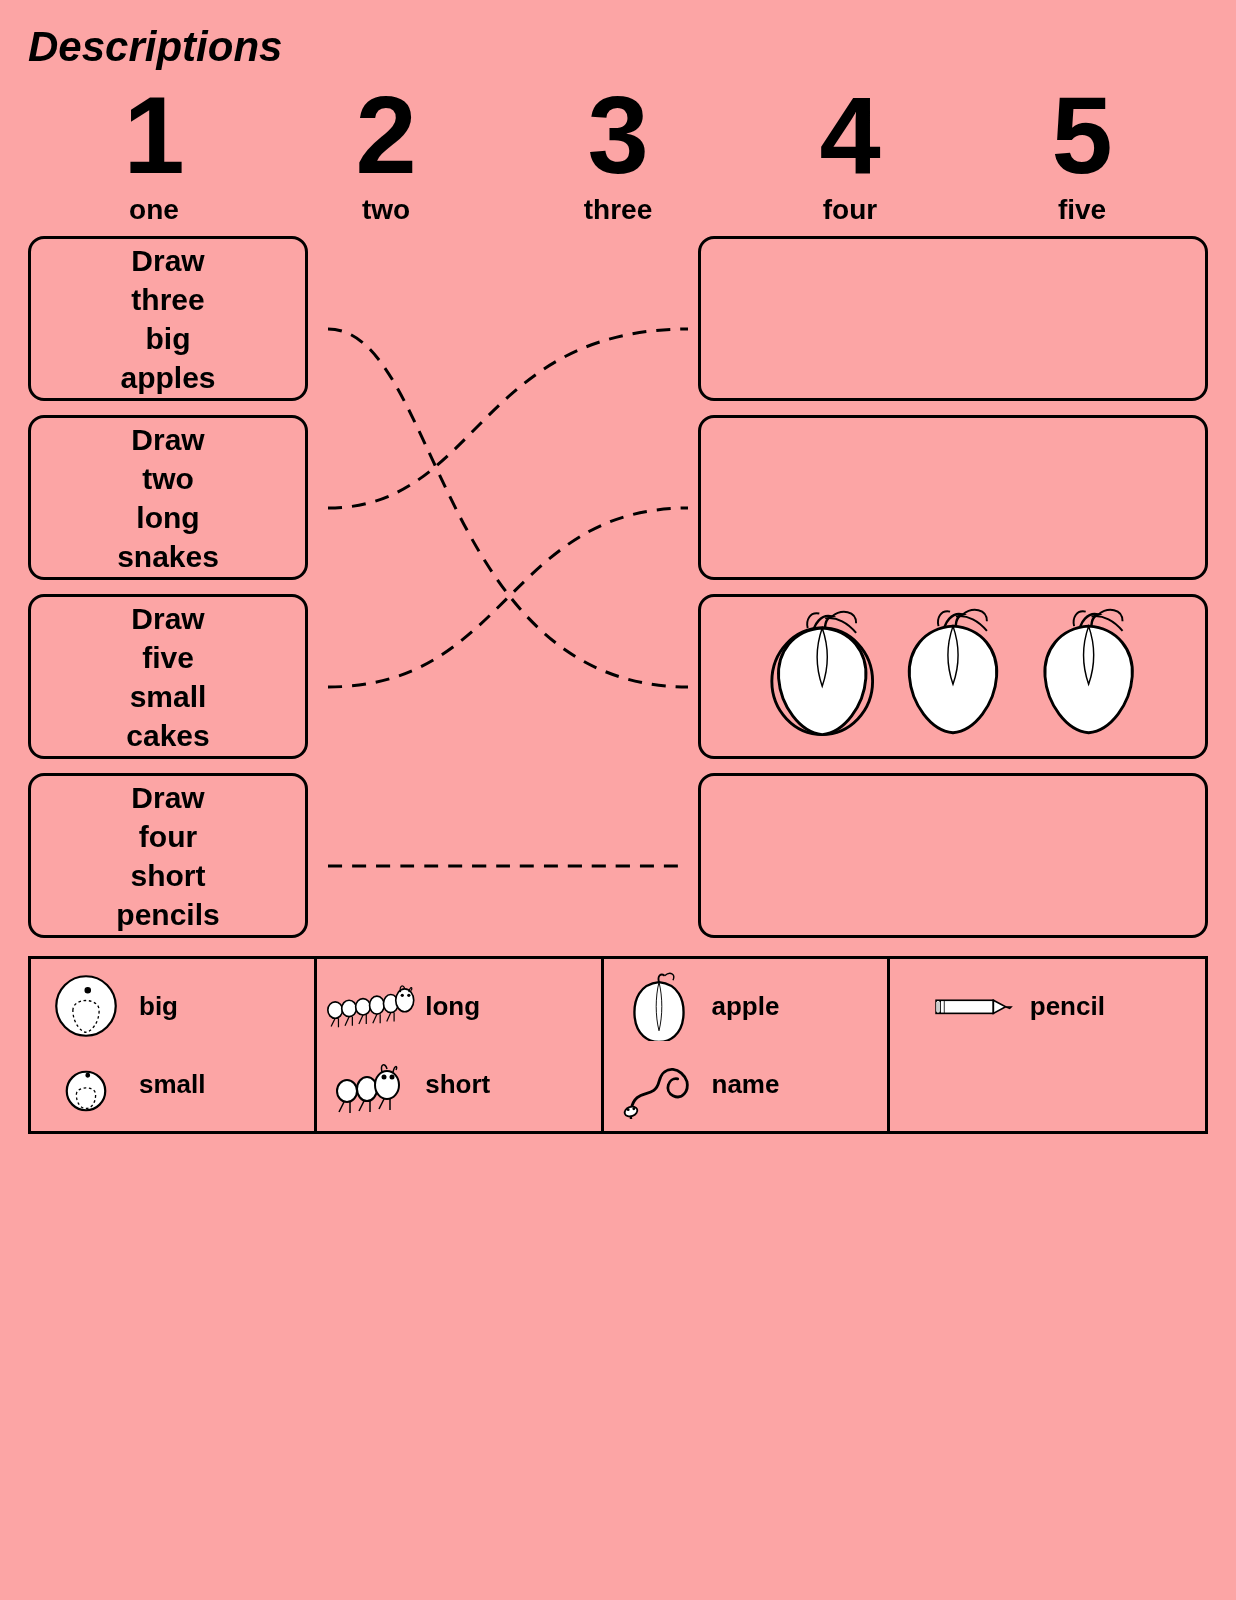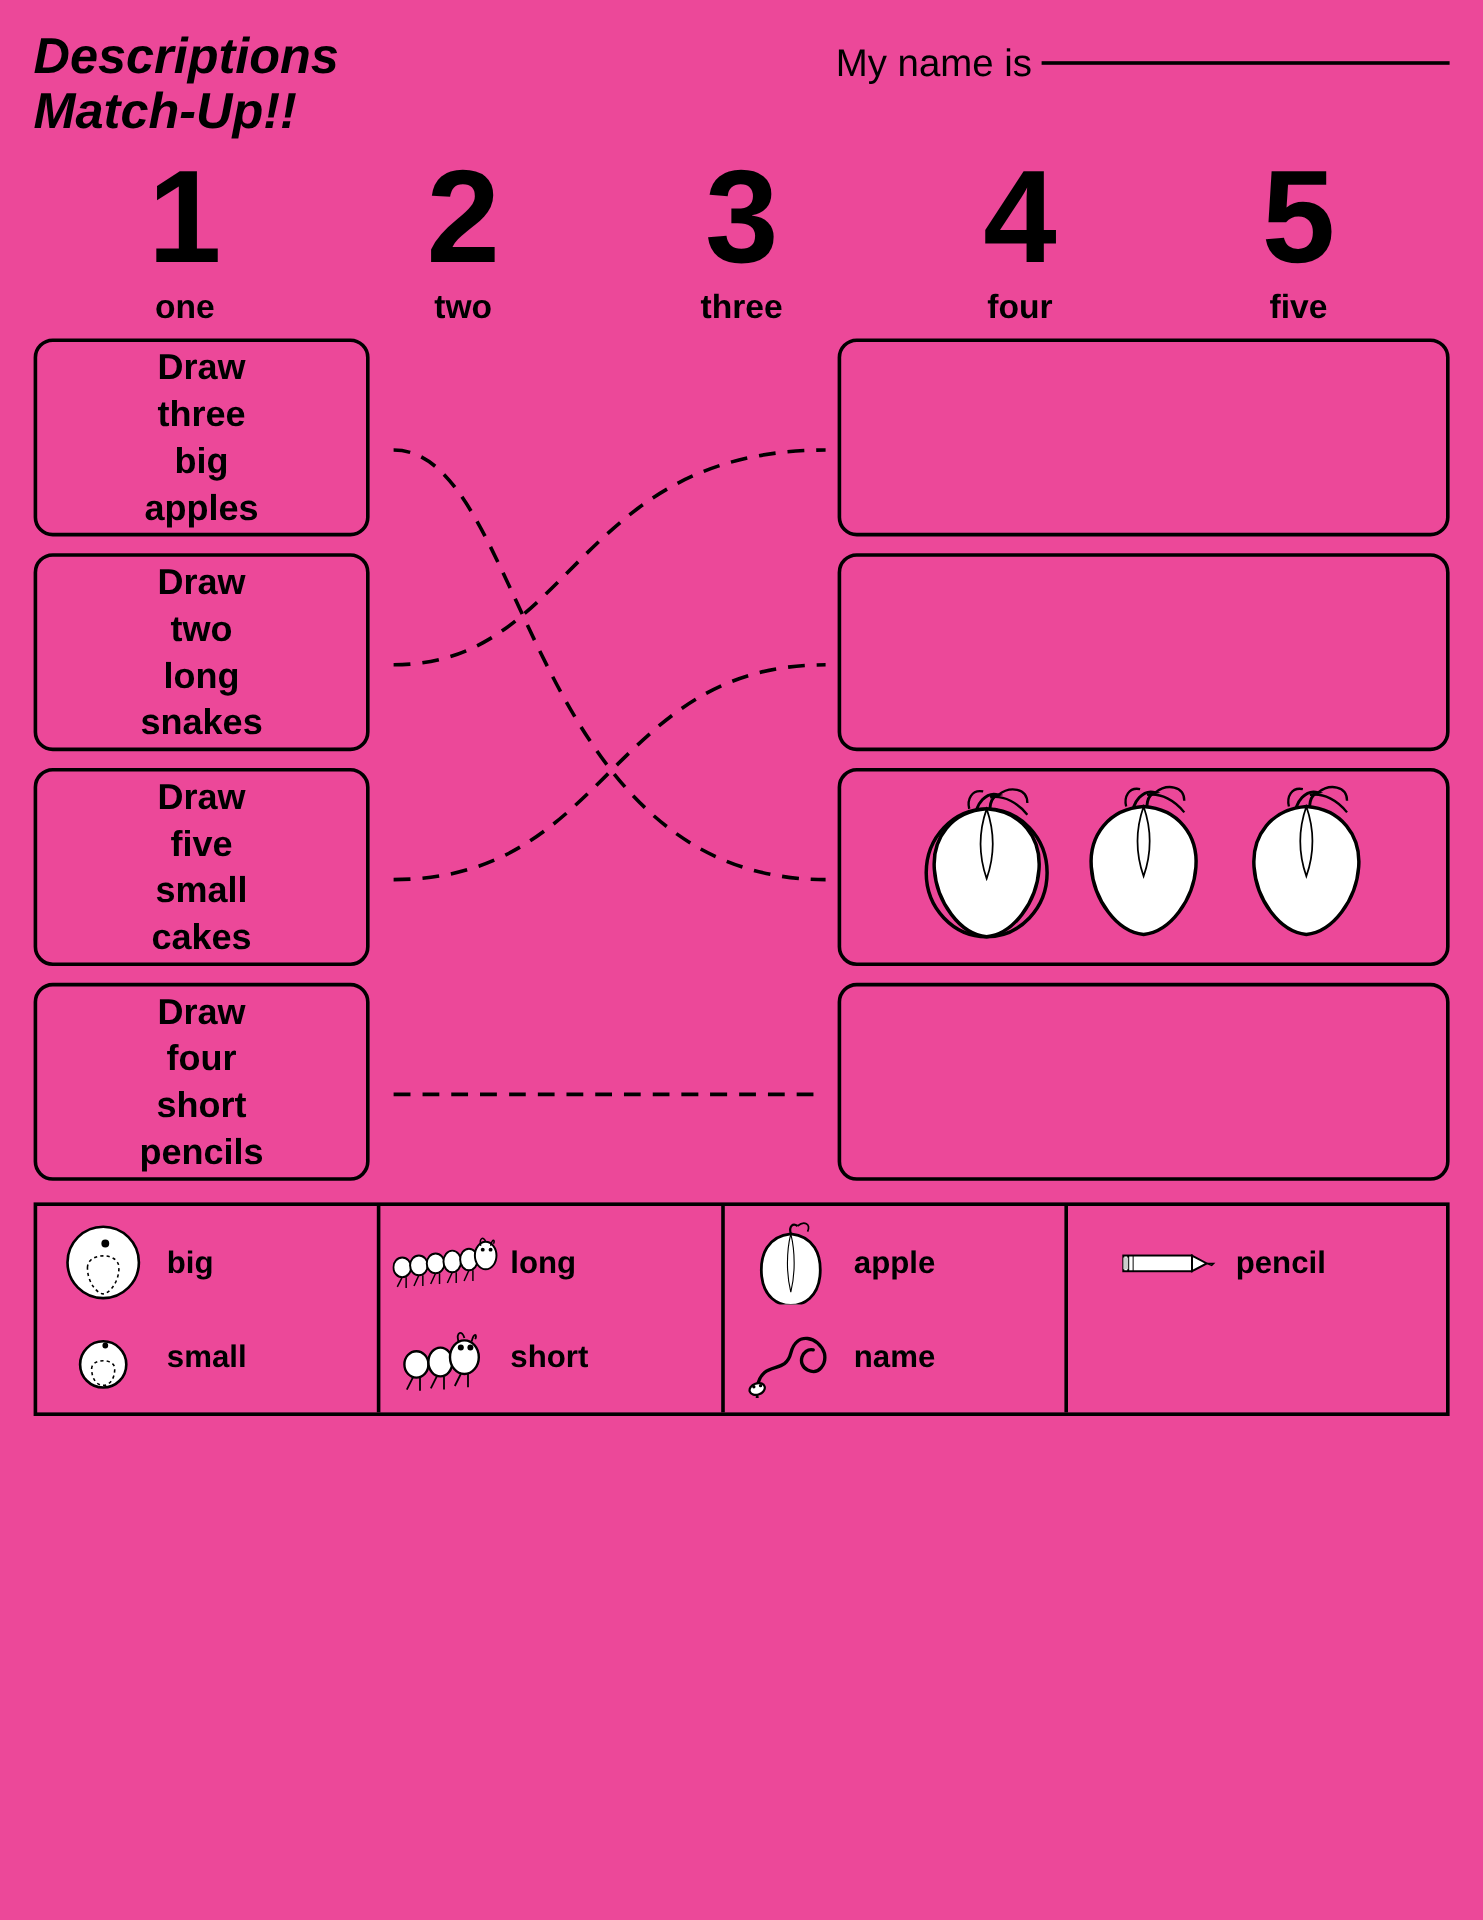--- a/index.html
+++ b/index.html
@@ -7,21 +7,21 @@
       width: 1236px;
       min-height: 1600px;
       background: #fff;
       font-family: Arial, sans-serif;
       position: relative;
       overflow: hidden;
     }
     .page {
       width: 1236px;
       min-height: 1600px;
-      background: #ec4899;
+      background: #fca5a5;
       padding: 24px 28px 20px 28px;
       position: relative;
     }
     
     .header {
       display: flex;
       align-items: flex-start;
       justify-content: space-between;
       margin-bottom: 10px;
     }
@@ -166,25 +166,20 @@
     }
   </style>
 </head>
 <body>
 
 <div class="page">
 
   <div class="header">
     <div class="title">
       <div>Descriptions</div>
-      <div>Match-Up!!</div>
-    </div>
-    <div class="name-line">
-      <span>My name is</span>
-      <span class="name-underline"></span>
     </div>
   </div>
 
   <div class="number-row">
     <div class="number-col">
       <span class="big-num">1</span>
       <span class="word-num">one</span>
     </div>
     <div class="number-col">
       <span class="big-num">2</span>

